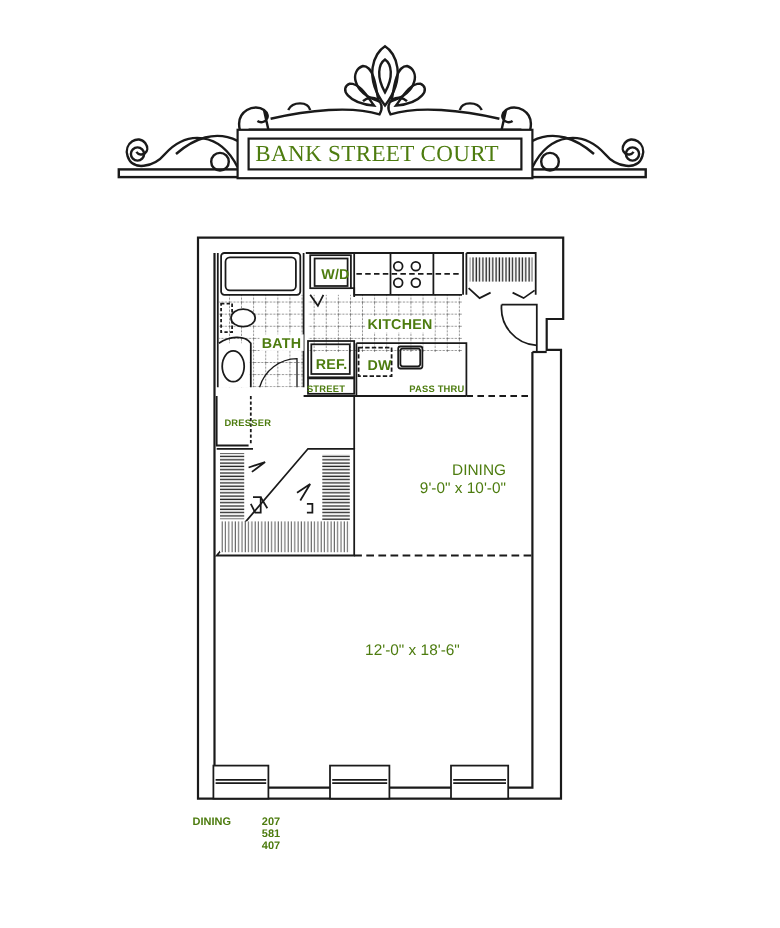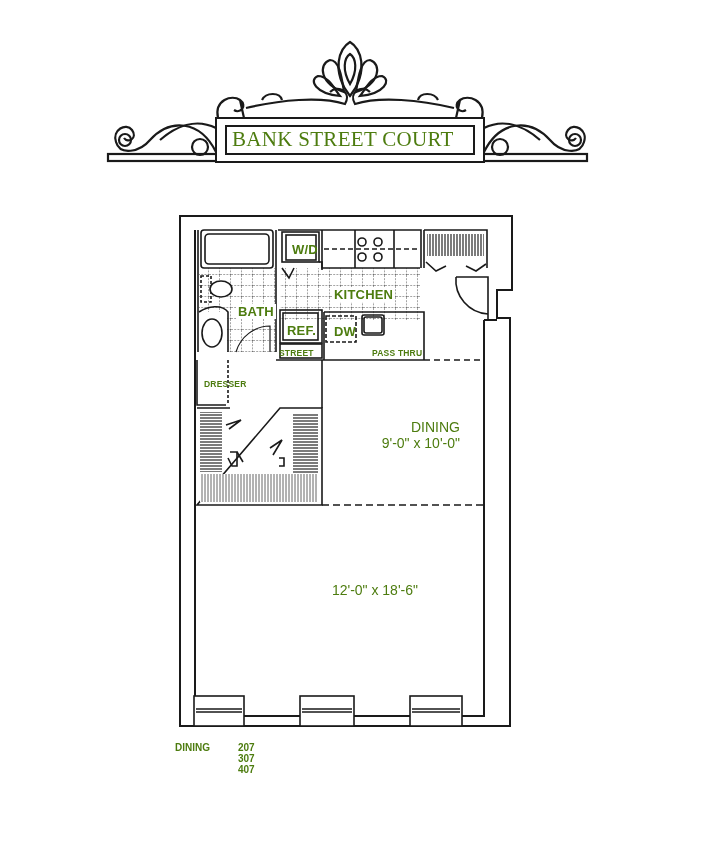--- a/index.html
+++ b/index.html
@@ -165,15 +165,15 @@
   <div>9'-0" x 10'-0"</div>
 </div>
 
 <div class="lbl room" style="left:258px;top:582px;width:160px;">
   <div>12'-0" x 18'-6"</div>
 </div>
 
 <div class="lbl units" style="left:175px;top:742px;">DINING</div>
 <div class="lbl units" style="left:222px;top:742px;margin-left:16px;">
   <div>207</div>
-  <div>307</div>
+  <div>581</div>
   <div>407</div>
 </div>
 
 </body></html>

